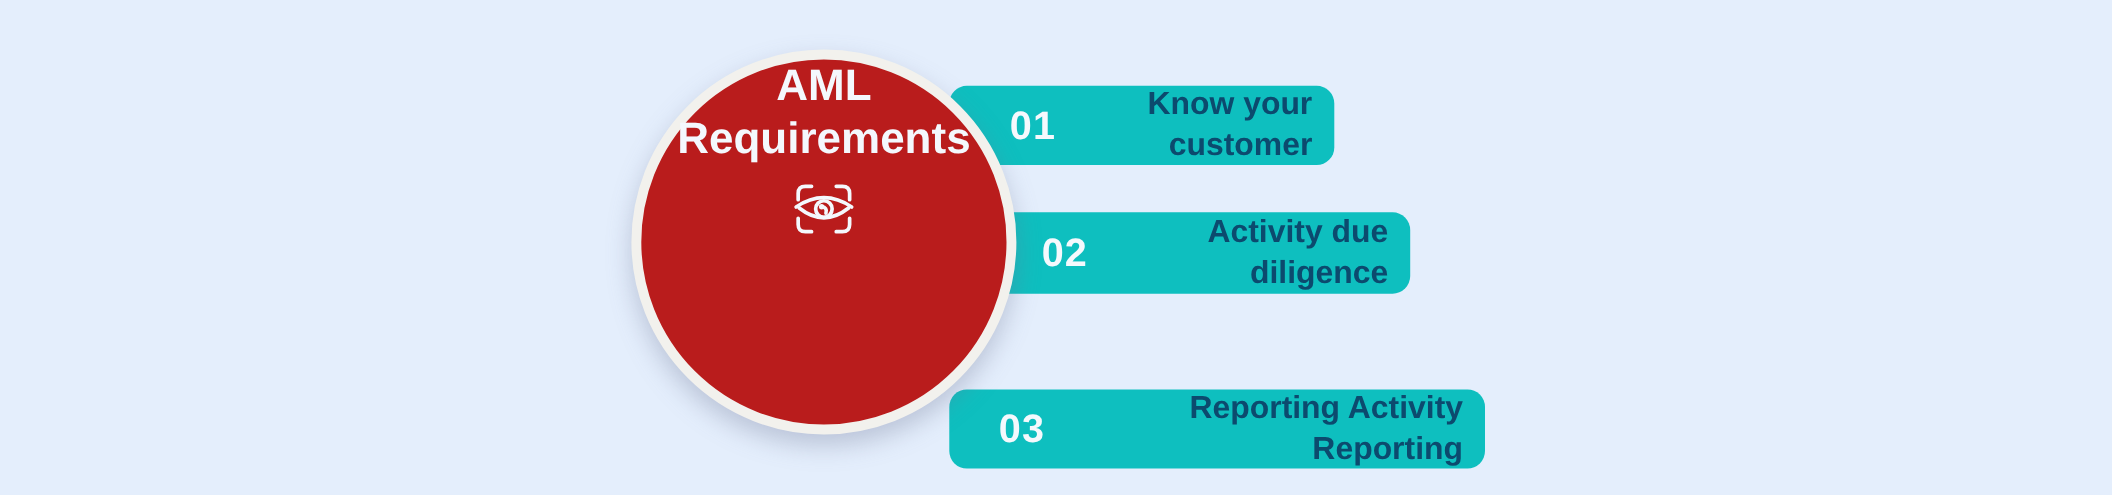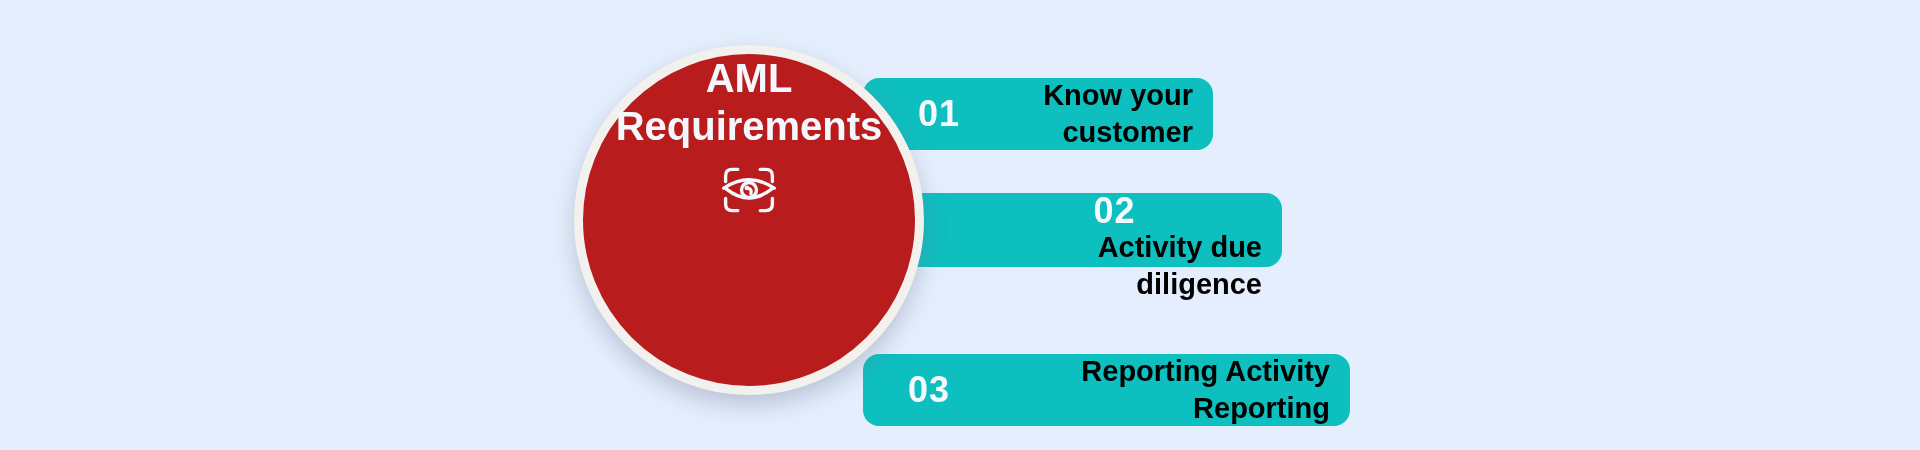--- a/index.html
+++ b/index.html
@@ -16,34 +16,34 @@
     position: absolute;
     left: 863px;
     background: #0EBFBF;
     border-radius: 16px;
     display: flex;
     align-items: center;
     box-sizing: border-box;
     z-index: 1;
   }
   .bar-1 { top: 78px;  width: 350px; height: 72px; padding-left: 55px; }
-  .bar-2 { top: 193px; width: 419px; height: 74px; padding-left: 84px; flex-direction: column; }
+  .bar-2 { top: 193px; width: 419px; height: 74px; padding-left: 84px; }
   .bar-3 { top: 310px; width: 487px; height: 72px; padding-left: 45px; margin-top: 44px; }
   .num {
     color: #F5F9FD;
     font-size: 36px;
     font-weight: 700;
     letter-spacing: 1px;
     line-height: 1;
   }
   .label {
     margin-left: auto;
     padding-right: 20px;
     text-align: right;
-    color: #000000;
+    color: #0c4a6e;
     font-size: 29px;
     font-weight: 700;
     line-height: 37px;
   }
   .label span { display: block; }
   
   .hub {
     position: absolute;
     left: 574px;
     top: 45px;

